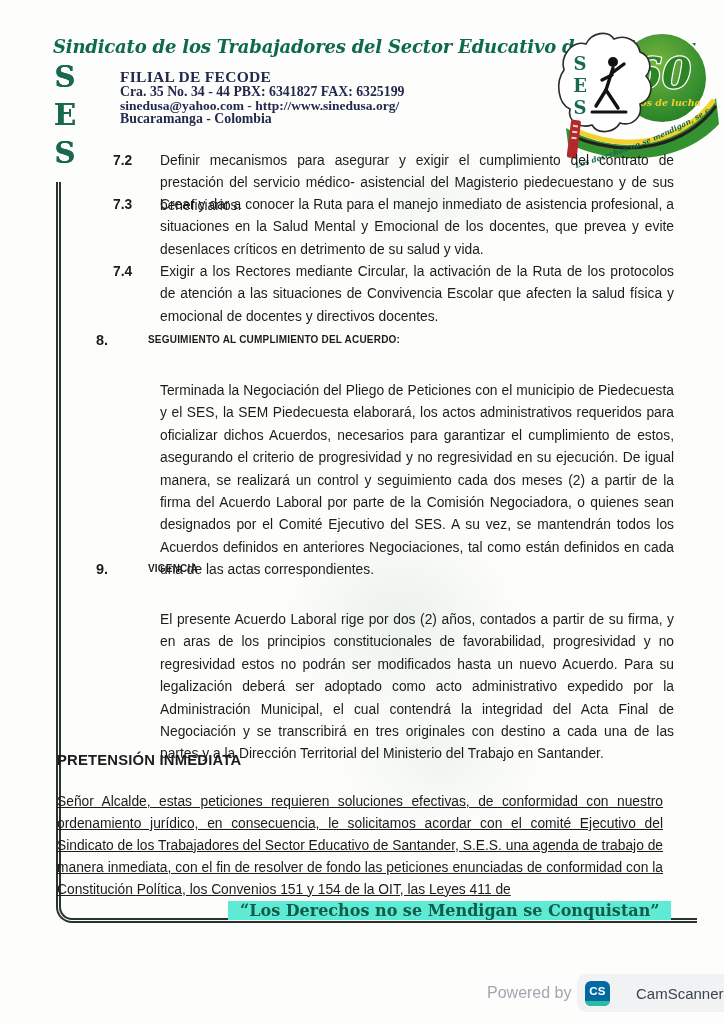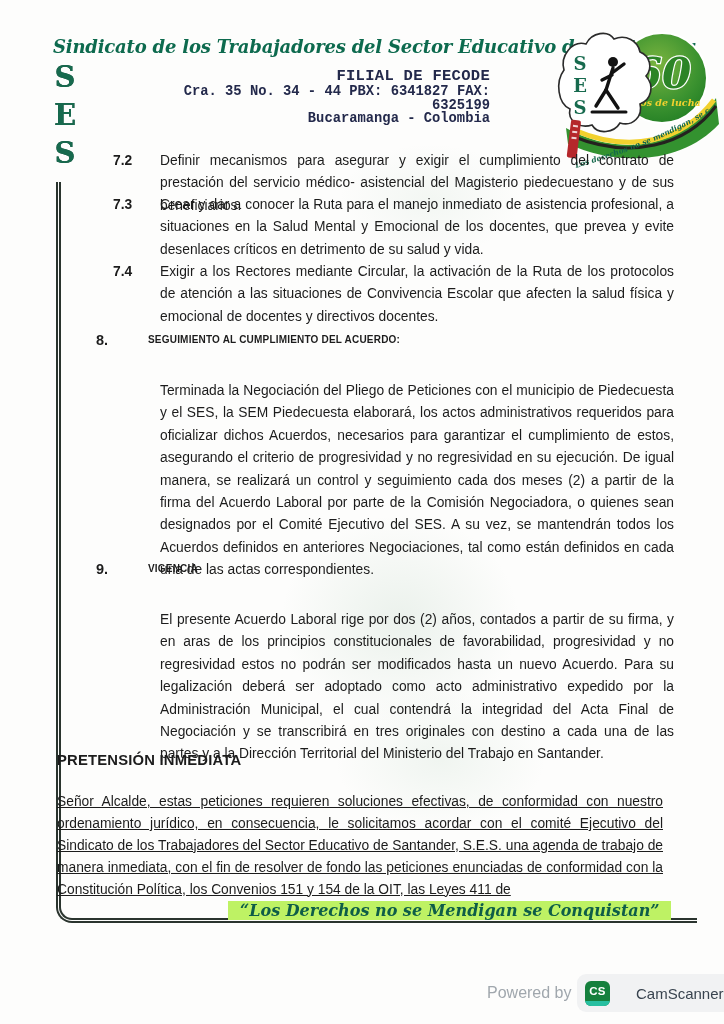--- a/index.html
+++ b/index.html
@@ -23,43 +23,43 @@
     font-family:"DejaVu Serif",serif;font-style:italic;font-weight:bold;
     font-size:18px;letter-spacing:-.2px;color:#0d6a4e;white-space:nowrap;
   }
   .ses-col{position:absolute;left:48px;top:62px;width:34px;display:flex;
     flex-direction:column;align-items:center;gap:8px;}
   .ses-col span{
     font-family:"DejaVu Serif",serif;font-weight:bold;font-size:29px;
     line-height:30px;color:#176a4e;text-shadow:0 0 .6px #0c3f2e;
   }
   .contact{
-    position:absolute;left:120px;top:68px;width:370px;text-align:right;
-    font-family:Liberation Mono, monospace;color:#23294b;
+    position:absolute;left:120px;top:68px;width:370px;text-align:left;
+    font-family:Liberation Serif, serif;color:#23294b;
   }
   .contact .filial{font-weight:bold;font-size:15.5px;line-height:17px;letter-spacing:.3px;}
   .contact div{font-size:14px;line-height:13.5px;font-weight:bold;}
   .contact .l2,.contact .l3,.contact .l4,.contact .l5{margin-top:0;}
   .contact .l2{font-size:13.5px;}
   .contact .l3{font-size:13.8px;}
   .contact .l4{font-size:13.5px;}
   .contact .l5{font-size:13.8px;}
 
   .logo{position:absolute;left:550px;top:30px;width:170px;height:148px;}
 
   
   .frame{
     position:absolute;left:56px;top:182px;width:636px;height:736px;
     border-left:5px double #2a342e;border-bottom:5px double #2a342e;
     border-bottom-left-radius:16px;
   }
   .footer-quote{
     position:absolute;left:228px;top:901px;z-index:3;
-    background:#bef264;padding:0 12px;
-    font-family:"DejaVu Serif",serif;font-style:italic;font-weight:bold;
+    background:#5eead4;padding:0 12px;
+    font-family:"DejaVu Serif",serif;font-weight:bold;
     font-size:16px;color:#0e5d48;white-space:nowrap;
   }
 
   
   .list-item{position:absolute;left:0;width:724px;}
   .item-num{position:absolute;left:113px;font-weight:bold;font-size:13.8px;line-height:22.3px;}
   .item-text{position:absolute;left:160px;width:514px;margin:0;
     font-size:13.8px;line-height:22.3px;text-align:justify;}
   .sec-num{position:absolute;left:96px;font-weight:bold;font-size:14.5px;line-height:18px;}
   .sec-head{position:absolute;left:148px;font-weight:bold;font-size:10px;line-height:18px;letter-spacing:.2px;}
@@ -68,21 +68,21 @@
   .pret-head{position:absolute;left:57px;font-weight:bold;font-size:14.8px;letter-spacing:.2px;}
   .pret-para{position:absolute;left:57px;width:606px;margin:0;
     font-size:13.8px;line-height:21.9px;text-align:justify;text-decoration:underline;}
 
   
   .powered{position:absolute;left:487px;top:984px;font-size:16px;color:#a0a7ad;}
   .cs-badge{position:absolute;left:577px;top:974px;height:38px;
     background:#f1f2f3;border-radius:9px;display:flex;align-items:center;
     padding:0 12px 0 8px;gap:8px;cursor:pointer;}
   .cs-icon{width:25px;height:25px;border-radius:6px;position:relative;
-    background:#15803d;display:flex;align-items:center;justify-content:center;overflow:hidden;}
+    background:#0369a1;display:flex;align-items:center;justify-content:center;overflow:hidden;}
   .cs-icon b{color:#fff;font-size:11.5px;line-height:1;letter-spacing:.3px;margin-top:-3px;}
   .cs-icon i{position:absolute;left:0;right:0;bottom:0;height:5px;background:#27bfa0;}
   .cs-brand{font-size:15px;color:#39444f;margin-left:18px;}
 </style>
 </head>
 <body>
 
 <div class="page">
 
   <div class="blob blob1"></div>
@@ -93,20 +93,21 @@
 
   <div class="ses-col">
     <span>S</span>
     <span>E</span>
     <span>S</span>
   </div>
 
   <div class="contact">
     <div class="filial">FILIAL DE FECODE</div>
     <div class="l3">Cra. 35 No. 34 - 44 PBX: 6341827 FAX: 6325199</div>
+    <div class="l4">sinedusa@yahoo.com - http://www.sinedusa.org/</div>
     <div class="l5">Bucaramanga - Colombia</div>
   </div>
 
   <div class="logo">
     <svg width="170" height="148" viewBox="0 0 170 148">
       <defs>
         <radialGradient id="gGreen" cx="45%" cy="35%" r="75%">
           <stop offset="0%" stop-color="#7ab43f"></stop>
           <stop offset="60%" stop-color="#3c9330"></stop>
           <stop offset="100%" stop-color="#1d7a22"></stop>

